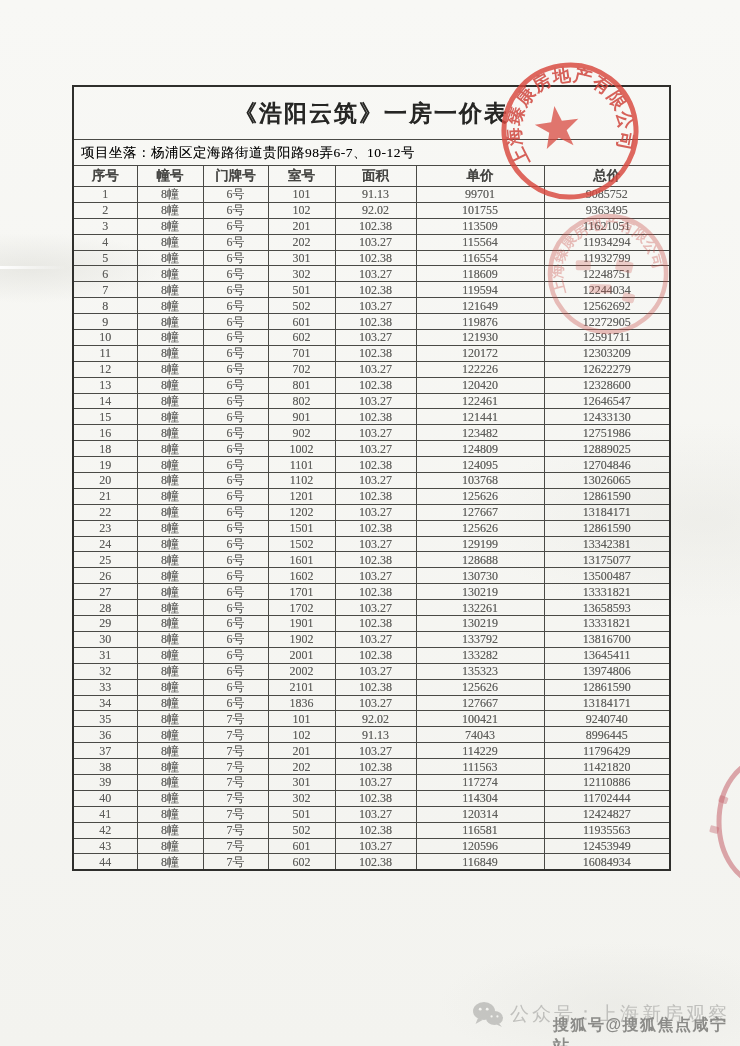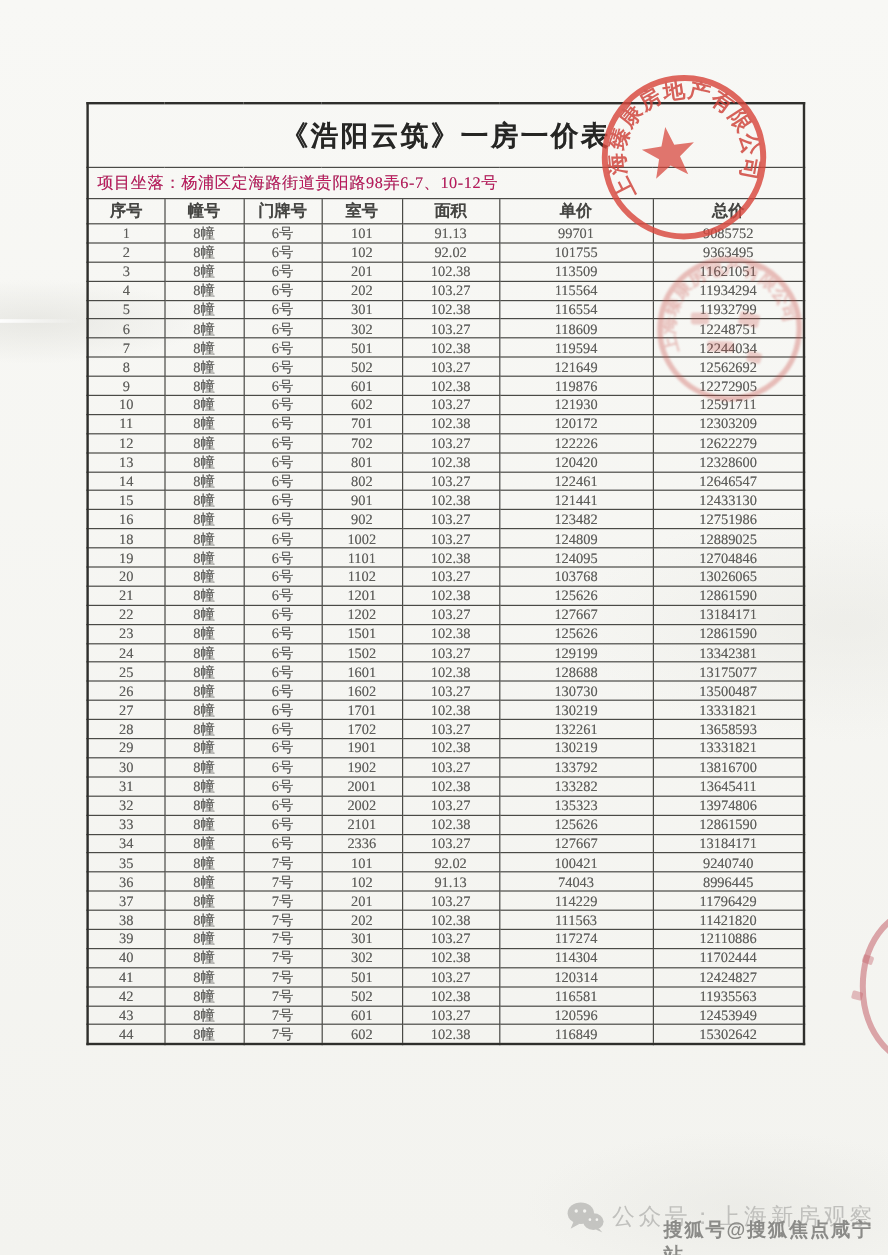--- a/index.html
+++ b/index.html
@@ -23,21 +23,21 @@
   }
   .price-table th, .price-table td {
     border:1px solid #4a4a46; overflow:hidden; white-space:nowrap;
     text-shadow:0 0 .5px rgba(90,90,88,.55);
   }
   .title-cell {
     height:50px; text-align:center; font-size:23px; font-weight:bold;
     color:#262624; letter-spacing:2px;
   }
   .loc-cell {
-    height:25px; font-size:13.5px; color:#be185d; text-align:left;
+    height:25px; font-size:13.5px; color:#000000; text-align:left;
     padding:0 0 0 7px; letter-spacing:.5px;
   }
   .price-table thead th.col-h {
     height:20px; font-size:13.5px; font-weight:bold; color:#454542;
     text-align:center; padding:0;
   }
   .price-table tbody td {
     height:14.9px; font-size:12px; color:#5d5d5a; text-align:center;
     padding:0; line-height:1;
   }
@@ -376,21 +376,21 @@
         <td>6号</td>
         <td>2101</td>
         <td>102.38</td>
         <td>125626</td>
         <td>12861590</td>
       </tr>
       <tr>
         <td>34</td>
         <td>8幢</td>
         <td>6号</td>
-        <td>2336</td>
+        <td>1836</td>
         <td>103.27</td>
         <td>127667</td>
         <td>13184171</td>
       </tr>
       <tr>
         <td>35</td>
         <td>8幢</td>
         <td>7号</td>
         <td>101</td>
         <td>92.02</td>
@@ -469,21 +469,21 @@
         <td>120596</td>
         <td>12453949</td>
       </tr>
       <tr>
         <td>44</td>
         <td>8幢</td>
         <td>7号</td>
         <td>602</td>
         <td>102.38</td>
         <td>116849</td>
-        <td>15302642</td>
+        <td>16084934</td>
       </tr>
     </tbody>
 </table>
 
 <svg id="stamp-main" class="stamp" width="190" height="190" viewBox="0 0 190 190" xmlns="http://www.w3.org/2000/svg" xmlns:xlink="http://www.w3.org/1999/xlink">
   <g transform="rotate(-8 95 95)" opacity="0.82">
     <circle cx="95" cy="95" r="66" fill="none" stroke="#d8473d" stroke-width="5"></circle>
     <polygon fill="#d8473d" opacity="0.9" points="83,68 88.4,83.6 104.9,83.9 91.8,93.8 96.5,109.6 83,100.2 69.5,109.6 74.2,93.8 61.1,83.9 77.6,83.6"></polygon>
     <path id="sealArc" d="M 51.7 120 A 50 50 0 1 1 138.3 120" fill="none"></path>
     <text font-size="18" font-weight="bold" fill="#cf4038" letter-spacing="1">

